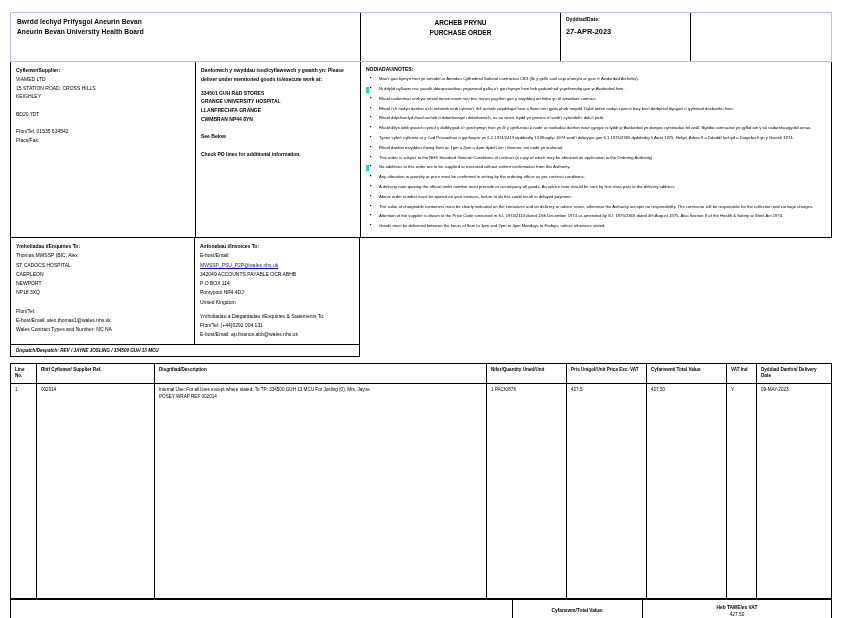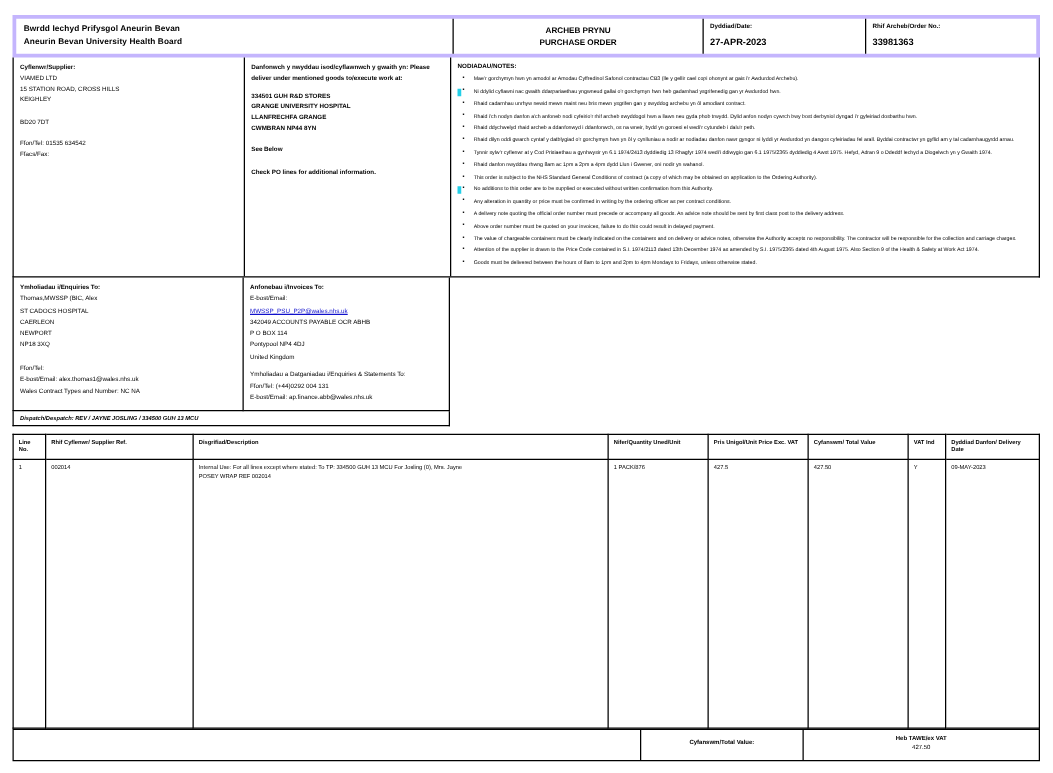--- a/index.html
+++ b/index.html
@@ -17,22 +17,22 @@
     position: absolute;
     left: 10px;
     top: 12px;
     width: 822px;
     height: 590px;
   }
   .bold { font-weight: bold; }
   .hdr-row {
     display: flex;
     width: 100%;
-    border: 3px solid #c4b5fd;
-    height: 34px;
+    border: 1px solid #c4b5fd;
+    height: 50px;
   }
   .hdr-org {
     flex: 0 0 350px;
     padding: 4px 6px;
     border-right: 1px solid #000;
     line-height: 1.55;
   }
   .hdr-org div { font-weight: bold; font-size: 6.6px; letter-spacing: .1px; }
   .hdr-title {
     flex: 0 0 200px;
@@ -206,24 +206,20 @@
       <div>Bwrdd Iechyd Prifysgol Aneurin Bevan</div>
       <div>Aneurin Bevan University Health Board</div>
     </div>
     <div class="hdr-title">
       <div>ARCHEB PRYNU</div>
       <div>PURCHASE ORDER</div>
     </div>
     <div class="hdr-date">
       <div class="lbl">Dyddiad/Date:</div>
       <div class="val">27-APR-2023</div>
-    </div>
-    <div class="hdr-order">
-      <div class="lbl">Rhif Archeb/Order No.:</div>
-      <div class="val">33981363</div>
     </div>
   </div>
 
   <div class="mid-row">
     <div class="col-supplier">
       <div class="sec-title">Cyflenwr/Supplier:</div>
       <div id="supplier-lines">
           <div>VIAMED LTD</div>
           <div>15 STATION ROAD, CROSS HILLS</div>
           <div>KEIGHLEY</div>

